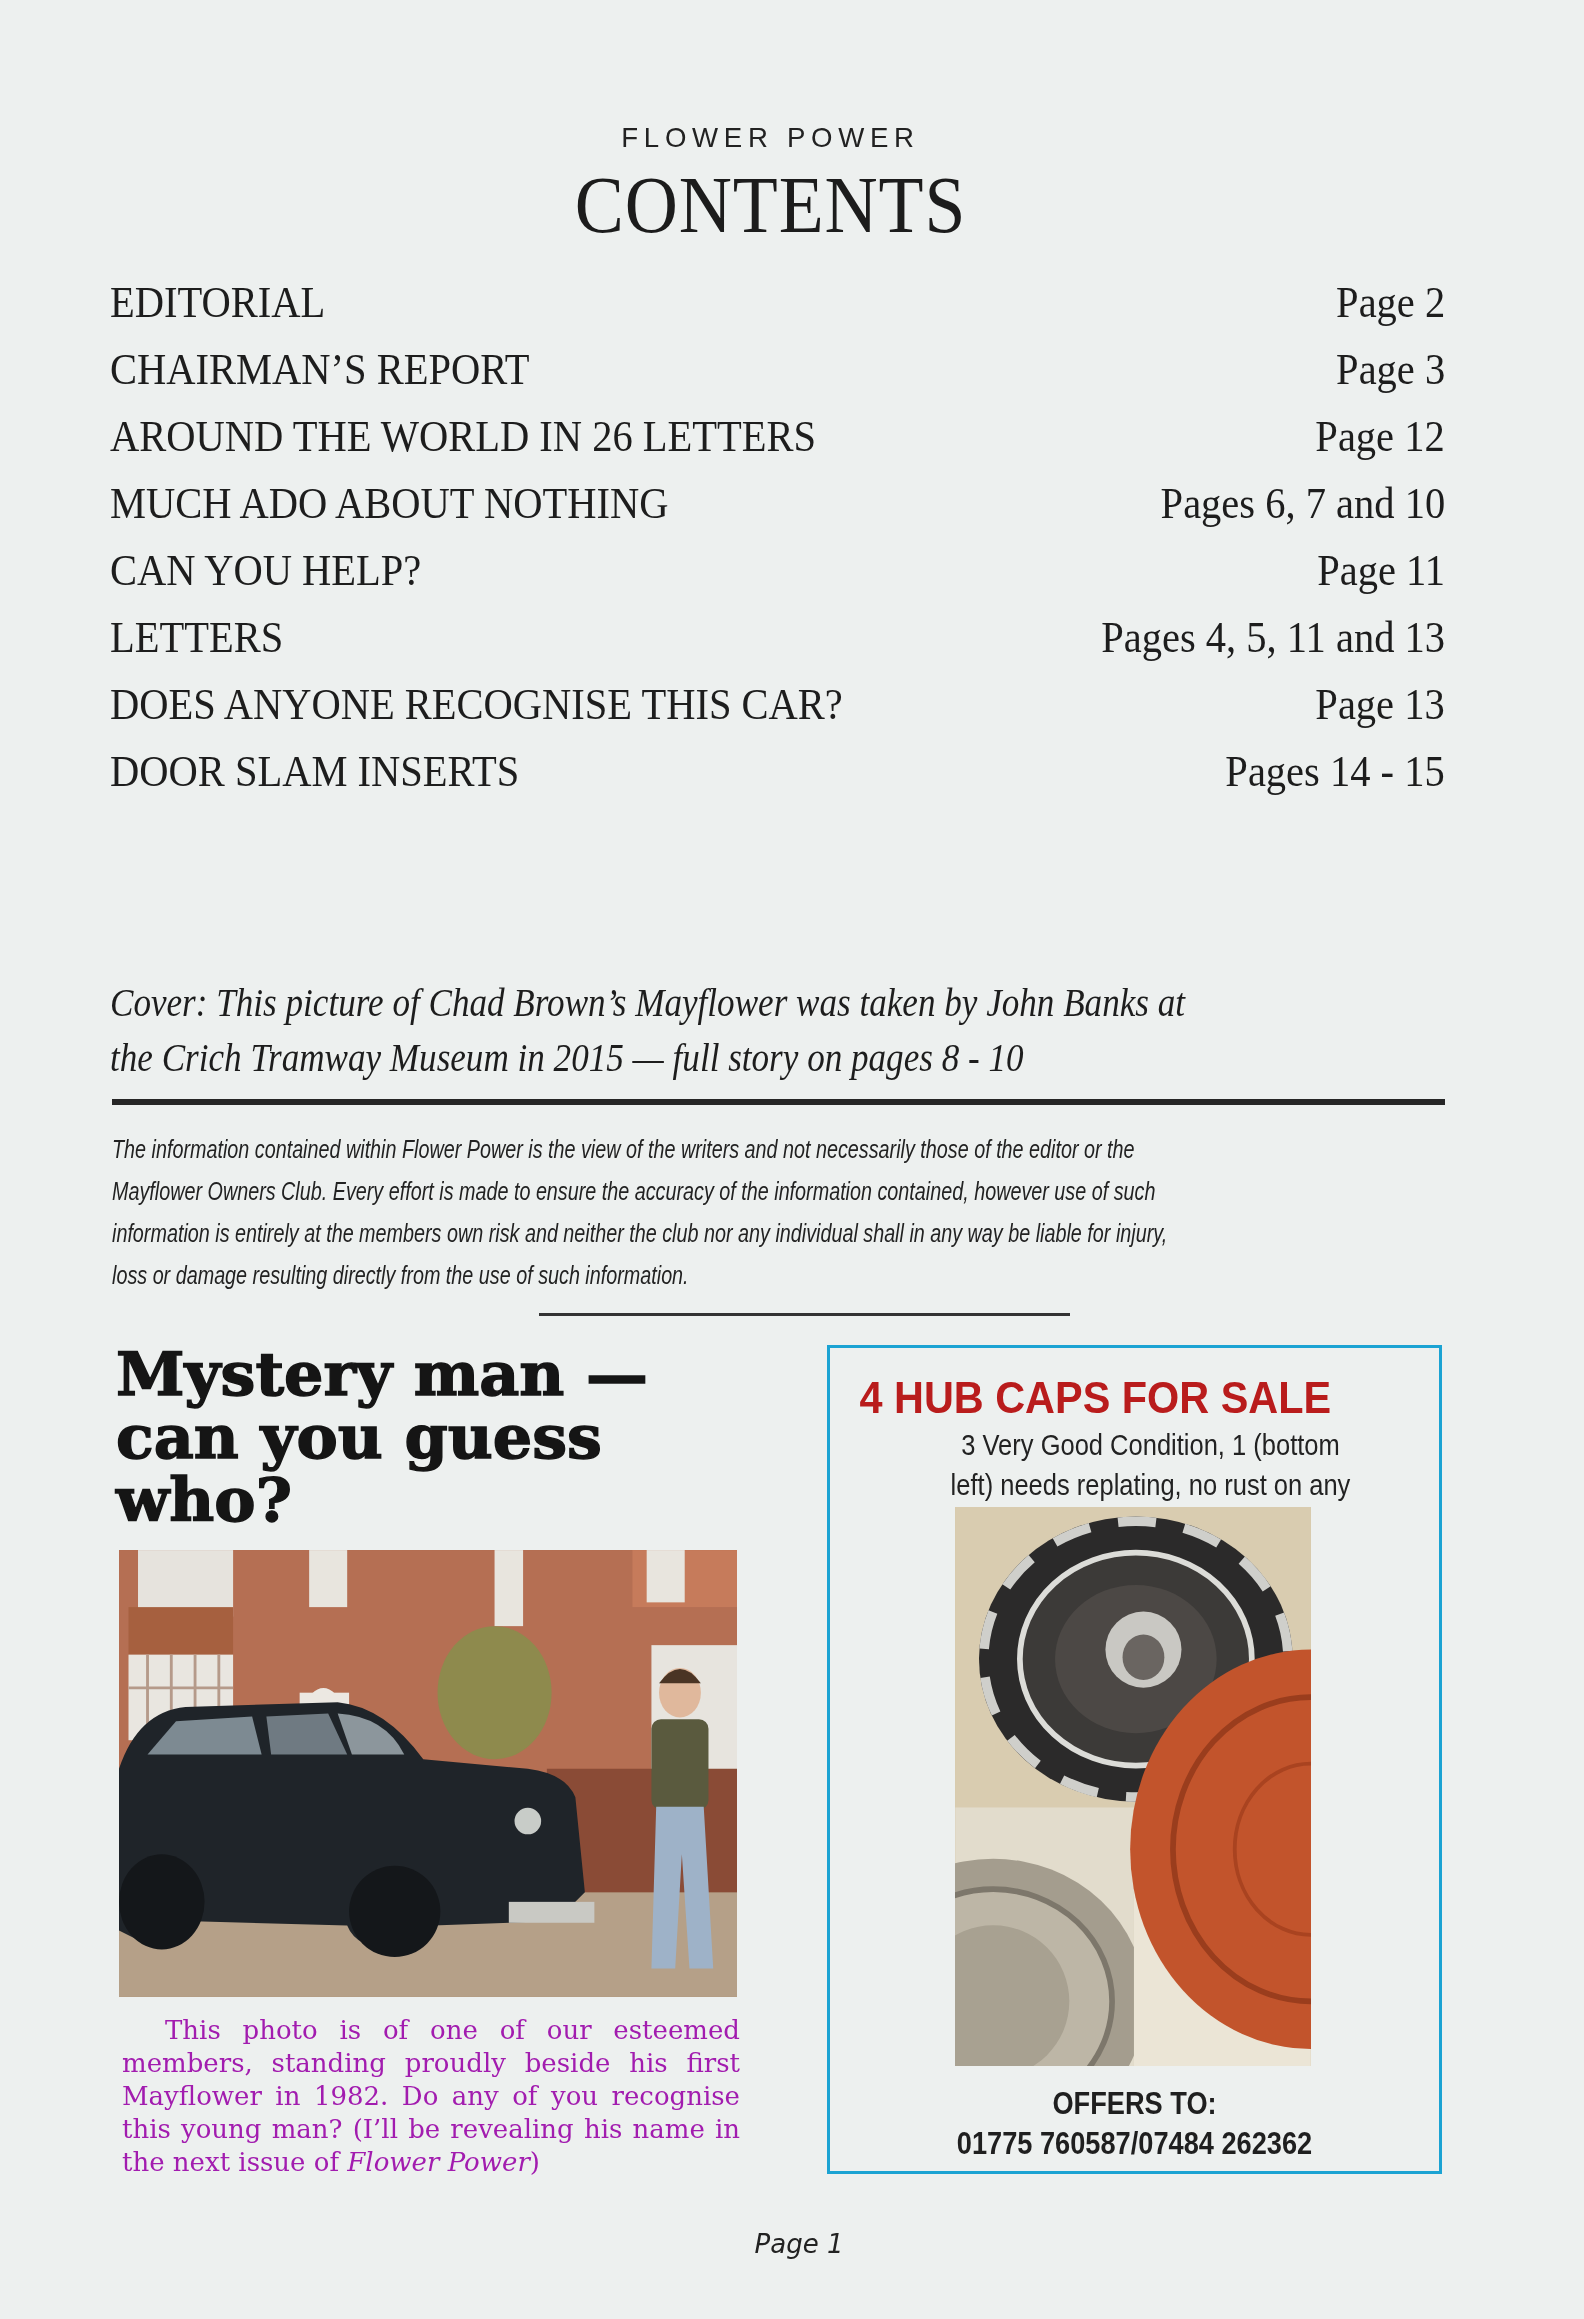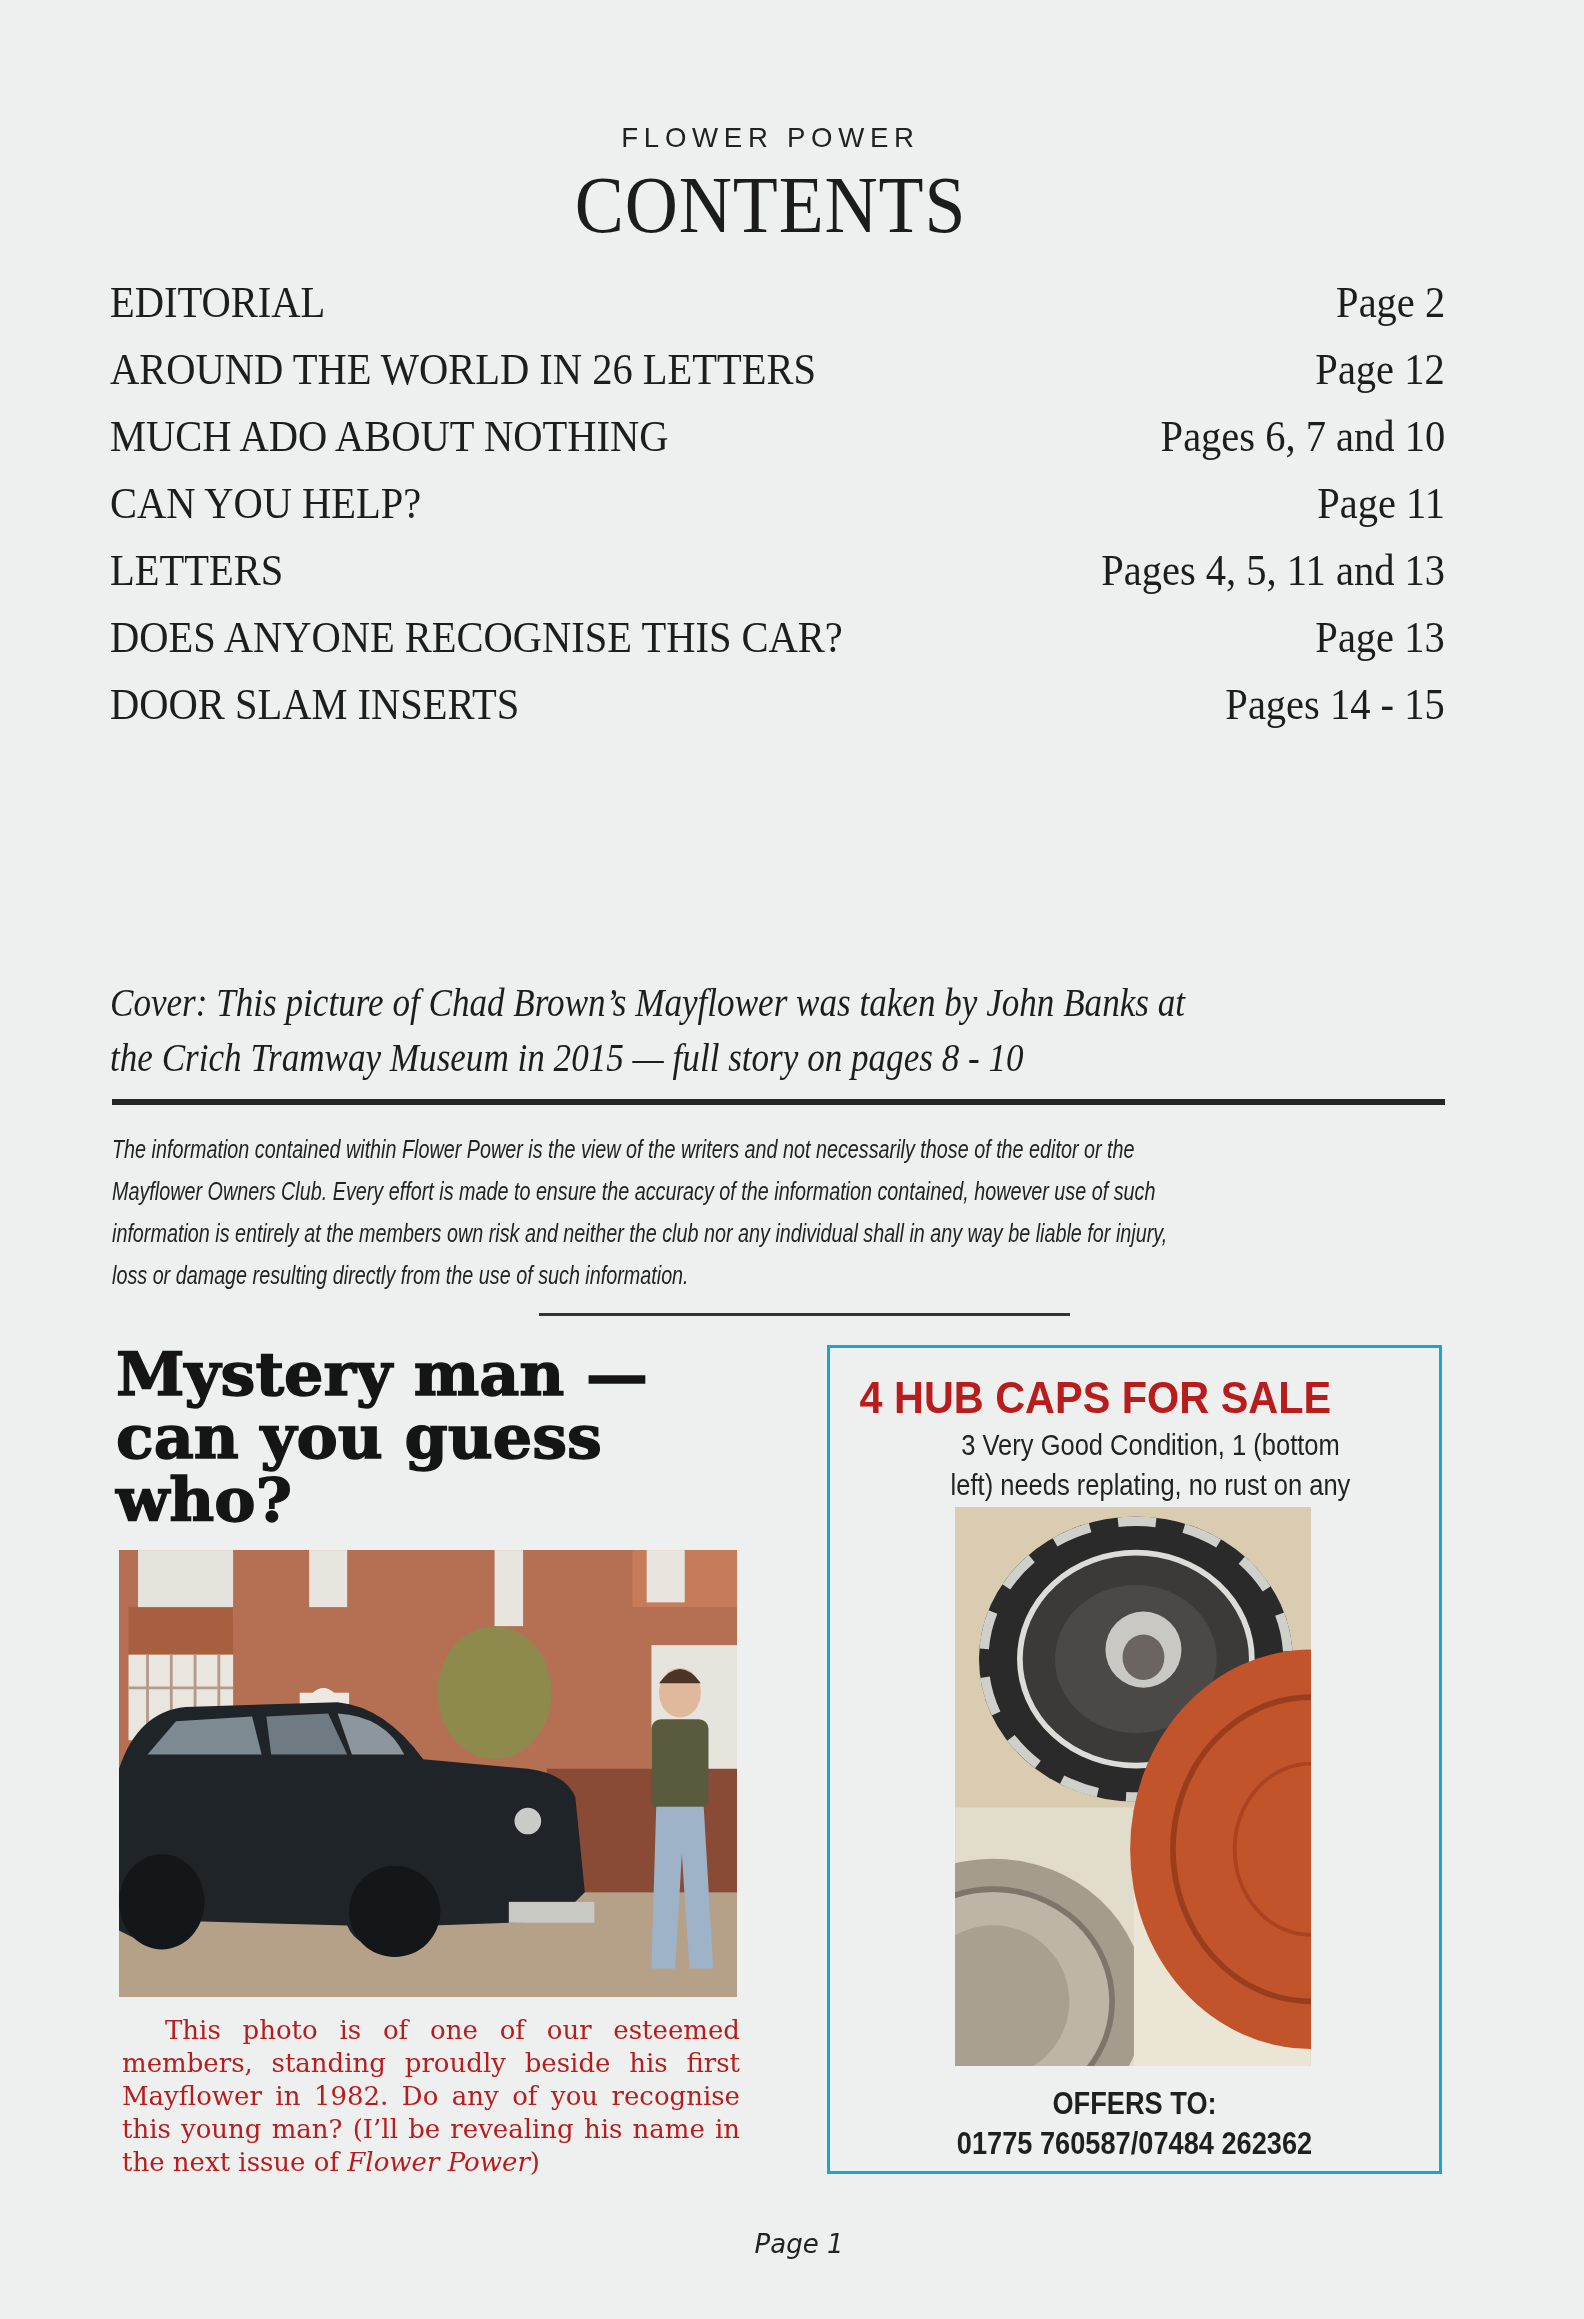--- a/index.html
+++ b/index.html
@@ -51,21 +51,21 @@
     letter-spacing: 0px; color: #151515;
   }
   .mystery-head div { transform: scaleX(1.05); transform-origin: left center; white-space: nowrap; -webkit-text-stroke: 1.4px #151515; }
   .photo-car {
     left: 119px; top: 1550px; width: 618px; height: 447px; overflow: hidden;
     background: linear-gradient(180deg, #b46e52 0%, #c27a5b 30%, #a9664d 45%, #5a4a3f 52%, #2a2c2f 60%, #22272b 72%, #9a8a7a 80%, #b7a390 100%);
   }
   .photo-car svg { display: block; }
   .caption {
     left: 122px; width: 618px; top: 2014px;
-    font-family: "DejaVu Serif", serif; font-size: 26px; line-height: 33px; color: #b91c1c;
+    font-family: "DejaVu Serif", serif; font-size: 26px; line-height: 33px; color: #a21caf;
     text-align: justify;
   }
   .caption p { margin: 0; text-indent: 43px; text-align: justify; }
   .caption em { font-style: italic; }
 
   .ad-box {
     left: 827px; top: 1345px; width: 615px; height: 829px;
     border: 3.8px solid #1ba3d3; box-sizing: border-box;
   }
   .ad-title {
@@ -94,20 +94,24 @@
 </head>
 <body>
 
 <div class="abs mag-name">FLOWER POWER</div>
 <div class="abs contents-title">CONTENTS</div>
 
 <div class="abs toc">
   <div class="toc-row">
       <span class="t">EDITORIAL</span>
       <span class="p">Page 2</span>
+    </div>
+  <div class="toc-row">
+      <span class="t">CHAIRMAN’S REPORT</span>
+      <span class="p">Page 3</span>
     </div>
   <div class="toc-row">
       <span class="t">AROUND THE WORLD IN 26 LETTERS</span>
       <span class="p">Page 12</span>
     </div>
   <div class="toc-row">
       <span class="t">MUCH ADO ABOUT NOTHING</span>
       <span class="p">Pages 6, 7 and 10</span>
     </div>
   <div class="toc-row">

